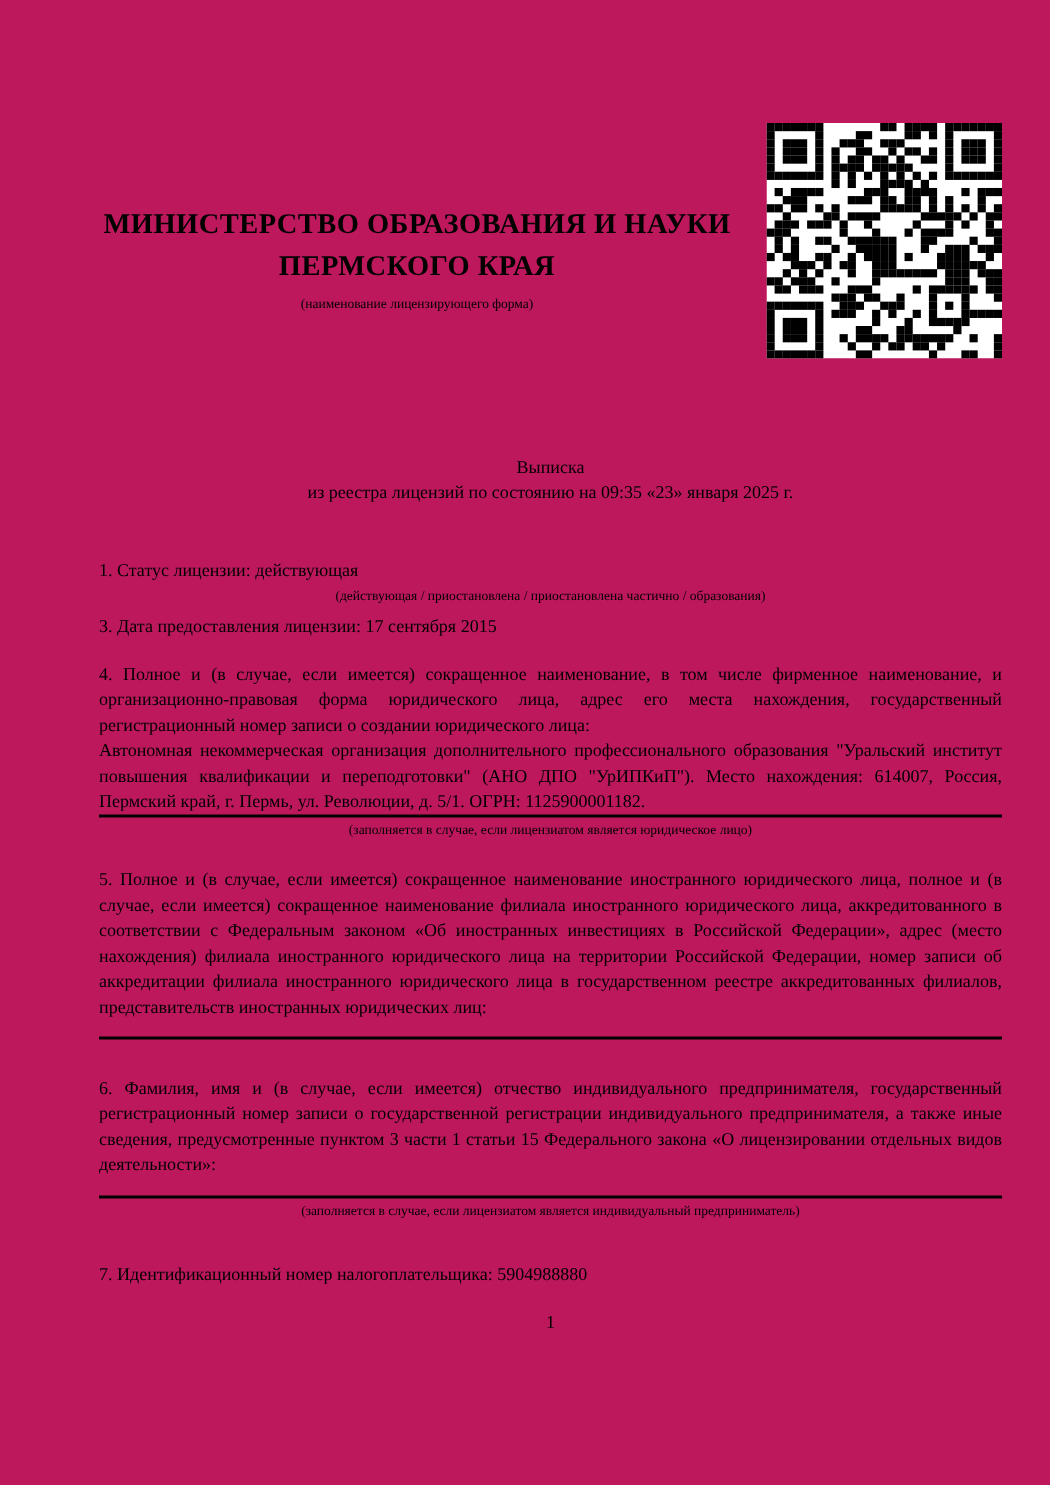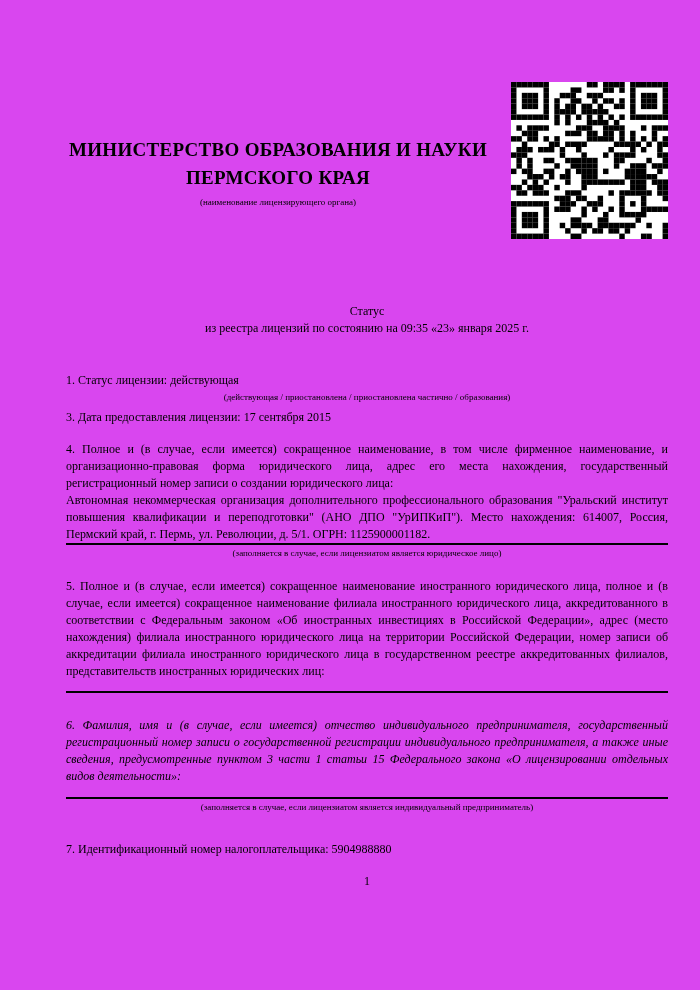--- a/index.html
+++ b/index.html
@@ -2,21 +2,21 @@
 <html><head>
 <meta charset="utf-8">
 <style>
   * { margin: 0; padding: 0; box-sizing: border-box; }
   html, body { background: #ffffff; }
   .page {
     position: relative;
     width: 700px;
     height: 990px;
     margin: 0 auto;
-    background: #d946ef;
+    background: #be185d;
     color: #000000;
     font-family: "Liberation Serif", "DejaVu Serif", serif;
     padding: 82px 32px 0 66px;
     overflow: hidden;
   }
   .header { display: flex; align-items: flex-start; }
   .header-text { width: 424px; padding-top: 54px; text-align: center; }
   .ministry-title { font-size: 19px; font-weight: bold; line-height: 28px; letter-spacing: 0.3px; }
   .ministry-caption { font-size: 9px; line-height: 12px; margin-top: 4px; }
   .qr-box { width: 157px; height: 157px; margin-left: auto; flex: 0 0 auto; }
@@ -27,35 +27,35 @@
   .caption { font-size: 9px; line-height: 12px; text-align: center; }
   .rule { border-top: 2px solid #000000; height: 0; }
   .mt-item1 { margin-top: 35px; }
   .mt-cap   { margin-top: 2px; }
   .mt-item2 { margin-top: 19px; }
   .mt-item3 { margin-top: 6px; }
   .mt-item4 { margin-top: 15px; }
   .mt-rule1 { margin-top: 0px; }
   .mt-item5 { margin-top: 19px; }
   .mt-rule2 { margin-top: 11px; }
-  .mt-item6 { margin-top: 24px; font-style: italic; }
+  .mt-item6 { margin-top: 24px; }
   .mt-rule3 { margin-top: 12px; }
   .mt-item7 { margin-top: 28px; }
   .page-number { margin-top: 16px; text-align: center; font-size: 12px; line-height: 14px; }
 </style>
 </head>
 <body>
 
 <div class="page">
 
   <div class="header">
     <div class="header-text">
       <div class="ministry-title">МИНИСТЕРСТВО ОБРАЗОВАНИЯ И НАУКИ</div>
       <div class="ministry-title">ПЕРМСКОГО КРАЯ</div>
-      <div class="ministry-caption">(наименование лицензирующего органа)</div>
+      <div class="ministry-caption">(наименование лицензирующего форма)</div>
     </div>
     <div class="qr-box" id="qr">
         <svg viewBox="0 0 157 157" xmlns="http://www.w3.org/2000/svg">
           <rect width="157" height="157" fill="#fff"></rect>
           <rect x="0.00" y="0.00" width="5.46" height="5.46" fill="#000"></rect>
           <rect x="5.41" y="0.00" width="5.46" height="5.46" fill="#000"></rect>
           <rect x="10.83" y="0.00" width="5.46" height="5.46" fill="#000"></rect>
           <rect x="16.24" y="0.00" width="5.46" height="5.46" fill="#000"></rect>
           <rect x="21.66" y="0.00" width="5.46" height="5.46" fill="#000"></rect>
           <rect x="27.07" y="0.00" width="5.46" height="5.46" fill="#000"></rect>
@@ -466,21 +466,21 @@
           <rect x="64.97" y="151.59" width="5.46" height="5.46" fill="#000"></rect>
           <rect x="108.28" y="151.59" width="5.46" height="5.46" fill="#000"></rect>
           <rect x="129.93" y="151.59" width="5.46" height="5.46" fill="#000"></rect>
           <rect x="135.34" y="151.59" width="5.46" height="5.46" fill="#000"></rect>
           <rect x="151.59" y="151.59" width="5.46" height="5.46" fill="#000"></rect>
         </svg>
       </div>
   </div>
 
   <div class="doc-title">
-    <div>Статус</div>
+    <div>Выписка</div>
     <div>из реестра лицензий по состоянию на 09:35 «23» января 2025 г.</div>
   </div>
 
   <div class="item mt-item1">1. Статус лицензии: действующая</div>
   <div class="caption mt-cap">(действующая / приостановлена / приостановлена частично / образования)</div>
 
 
   <div class="item mt-item3">3. Дата предоставления лицензии: 17 сентября 2015</div>
 
   <div class="item just mt-item4">4. Полное и (в случае, если имеется) сокращенное наименование, в том числе фирменное наименование, и организационно-правовая форма юридического лица, адрес его места нахождения, государственный регистрационный номер записи о создании юридического лица:</div>

